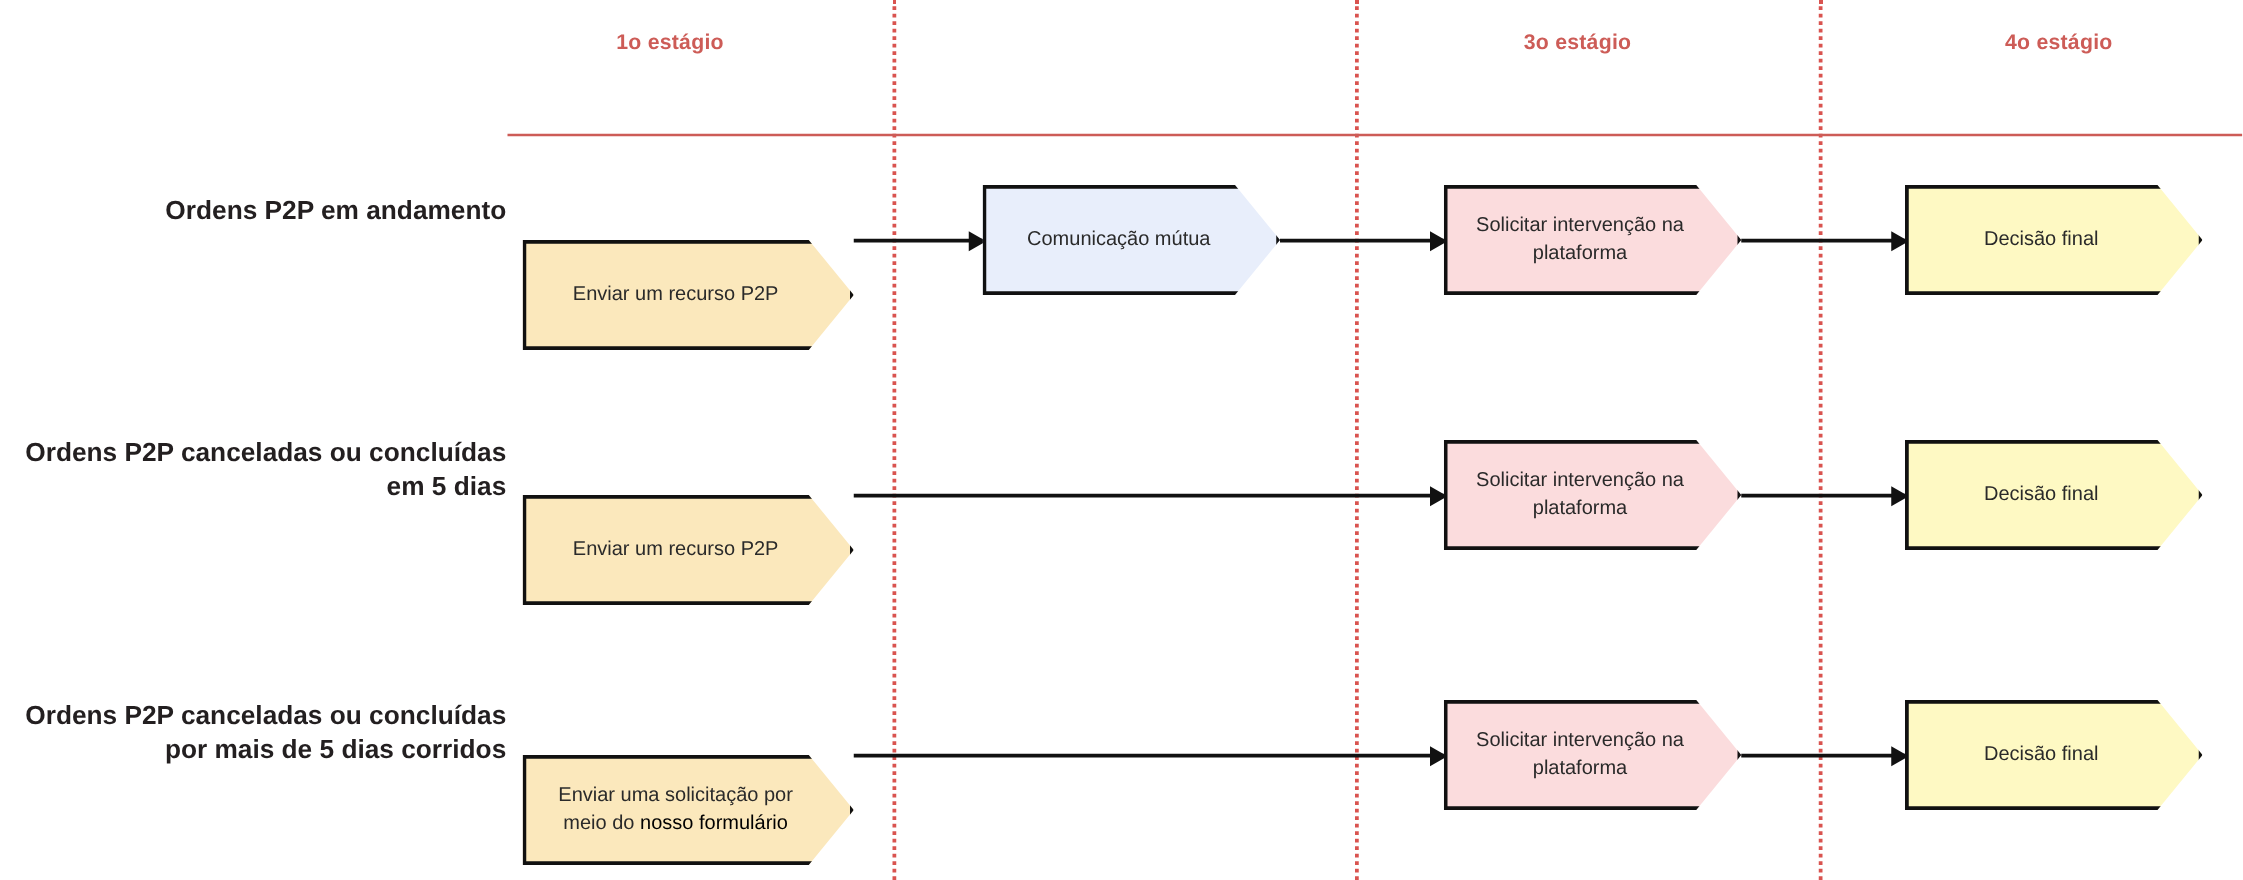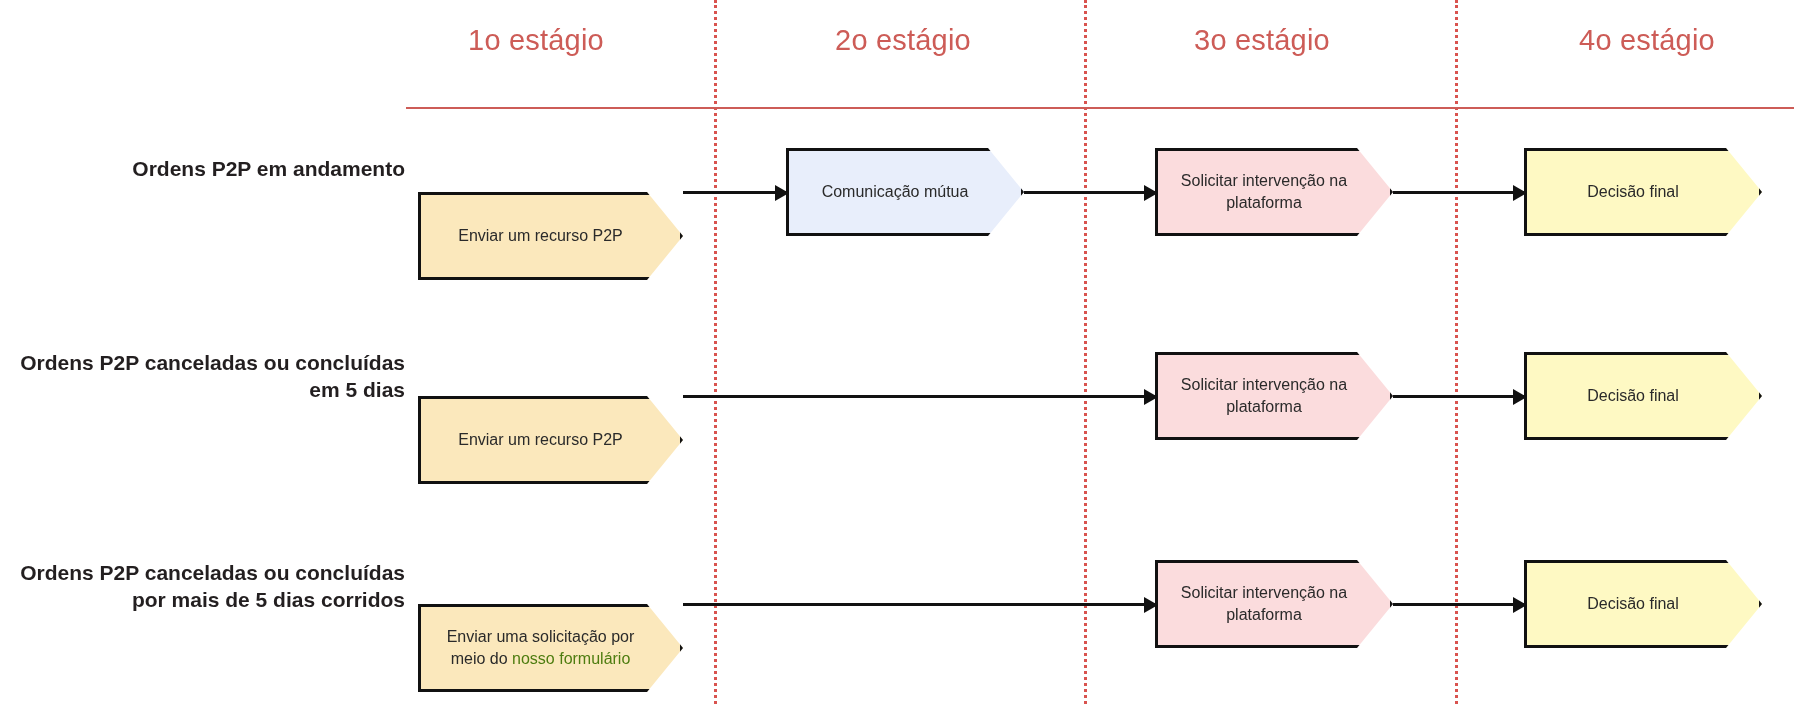--- a/index.html
+++ b/index.html
@@ -27,22 +27,22 @@
     bottom: 0;
     width: 0;
     border-left: 3px dotted #d9534f;
   }
 
   
   .stage-header {
     position: absolute;
     top: 24px;
     text-align: center;
-    font-size: 29px;
-    font-weight: normal;
+    font-size: 17px;
+    font-weight: bold;
     color: #cd5c57;
     letter-spacing: .2px;
     white-space: nowrap;
   }
   .header-rule {
     position: absolute;
     left: 406px;
     right: 0px;
     top: 107px;
     height: 0;
@@ -76,21 +76,21 @@
     padding: 4px 34px 4px 14px;
     border: 3px solid #111111;
     -webkit-clip-path: polygon(0 0, calc(100% - 36px) 0, 100% 50%, calc(100% - 36px) 100%, 0 100%);
     clip-path: polygon(0 0, calc(100% - 36px) 0, 100% 50%, calc(100% - 36px) 100%, 0 100%);
   }
   .chev.fill-yellow { background: #fbe8bc; margin-top: 44px; }
   .chev.fill-blue   { background: #e8eefb; text-align: center; }
   .chev.fill-pink   { background: #fbdcdd; }
   .chev.fill-green  { background: #fef9c3; }
 
-  .chev .link { color: #4d7c0f; }
+  .chev .link { color: #000000; }
 
   
   .conn {
     position: absolute;
     height: 0;
     border-top: 3px solid #111111;
   }
   .conn::after {
     content: "";
     position: absolute;
@@ -106,21 +106,20 @@
 </head>
 <body>
 
 <div class="canvas">
 
   <div class="divider" style="left:714px"></div>
   <div class="divider" style="left:1084px"></div>
   <div class="divider" style="left:1455px"></div>
 
   <div class="stage-header" style="left:406px;width:260px">1o estágio</div>
-  <div class="stage-header" style="left:773px;width:260px">2o estágio</div>
   <div class="stage-header" style="left:1132px;width:260px">3o estágio</div>
   <div class="stage-header" style="left:1517px;width:260px">4o estágio</div>
   <div class="header-rule"></div>
 
   <div class="row-label" style="top:156px">Ordens P2P em andamento</div>
 
   <div class="conn" style="left:683px;width:103px;top:191px"></div>
   <div class="conn" style="left:1024px;width:131px;top:191px"></div>
   <div class="conn" style="left:1393px;width:131px;top:191px"></div>
 

